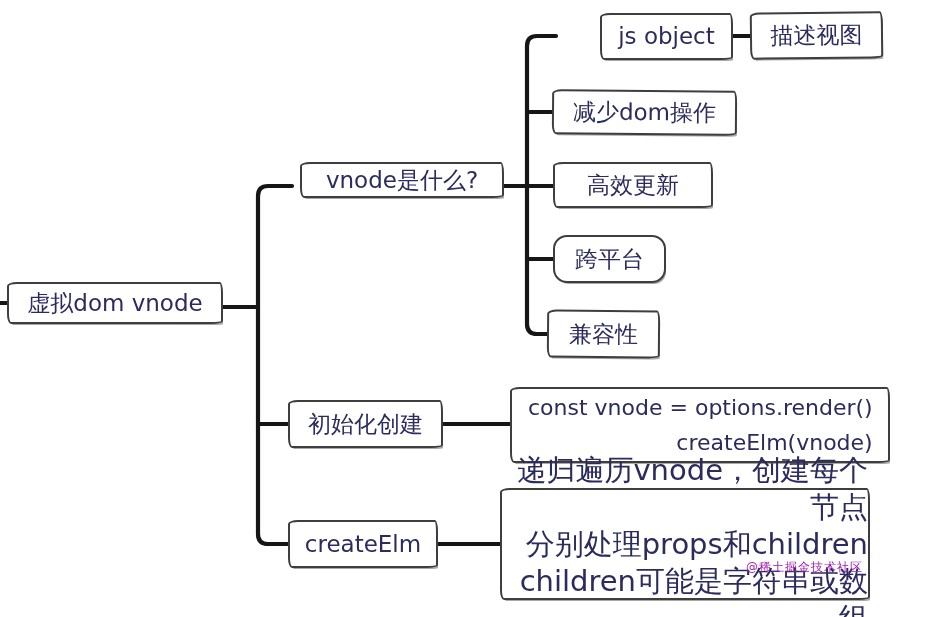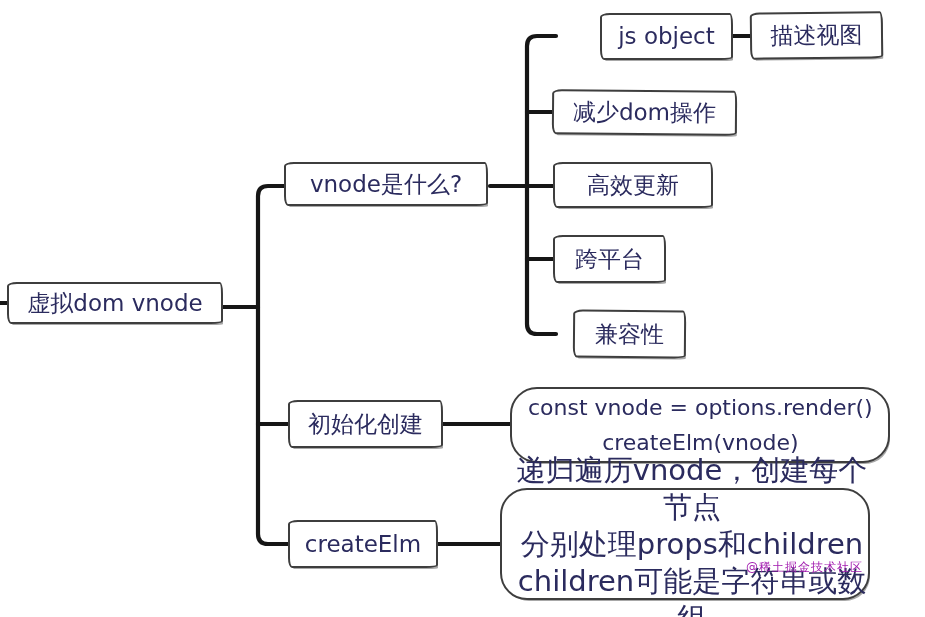--- a/index.html
+++ b/index.html
@@ -39,36 +39,35 @@
     line-height: 1.25;
     display: flex;
     align-items: center;
     justify-content: center;
     text-align: center;
     white-space: pre-line;
     box-sizing: border-box;
   }
   .node.left {
     justify-content: flex-start;
-    text-align: center;
-    border-radius: 27px;
+    text-align: right;
   }
   .tilt-a { transform: rotate(-0.6deg); }
   .tilt-b { transform: rotate(0.5deg); }
 
   .n-root      { left: 7px;   top: 282px; width: 216px; height: 42px; }
-  .n-what      { left: 284px; top: 162px; width: 204px; height: 44px; text-align: center; }
+  .n-what      { left: 300px; top: 162px; width: 204px; height: 36px; text-align: center; }
   .n-init      { left: 288px; top: 400px; width: 155px; height: 48px; }
   .n-createelm { left: 288px; top: 520px; width: 150px; height: 48px; }
   .n-jsobj     { left: 552px; top: 13px;  width: 133px; height: 47px; margin-left: 48px; }
   .n-desc      { left: 750px; top: 12px;  width: 133px; height: 47px; }
   .n-reduce    { left: 552px; top: 90px;  width: 185px; height: 45px; }
   .n-efficient { left: 553px; top: 162px; width: 160px; height: 46px; }
-  .n-cross     { left: 553px; top: 235px; width: 113px; height: 48px; }
-  .n-compat    { left: 573px; top: 310px; width: 113px; height: 48px; text-align: center; }
+  .n-cross     { left: 553px; top: 235px; width: 113px; height: 48px; border-radius: 14px; }
+  .n-compat    { left: 547px; top: 310px; width: 113px; height: 48px; text-align: center; }
   .n-const     { left: 510px; top: 387px; width: 380px; height: 76px;
                  font-size: 22px; line-height: 35px; padding-left: 16px; }
   .n-recur     { left: 500px; top: 488px; width: 370px; height: 112px;
                  font-size: 29px; line-height: 37px; padding-left: 14px; }
 
   .watermark {
     position: absolute;
     left: 746px;
     top: 559px;
     z-index: 3;

